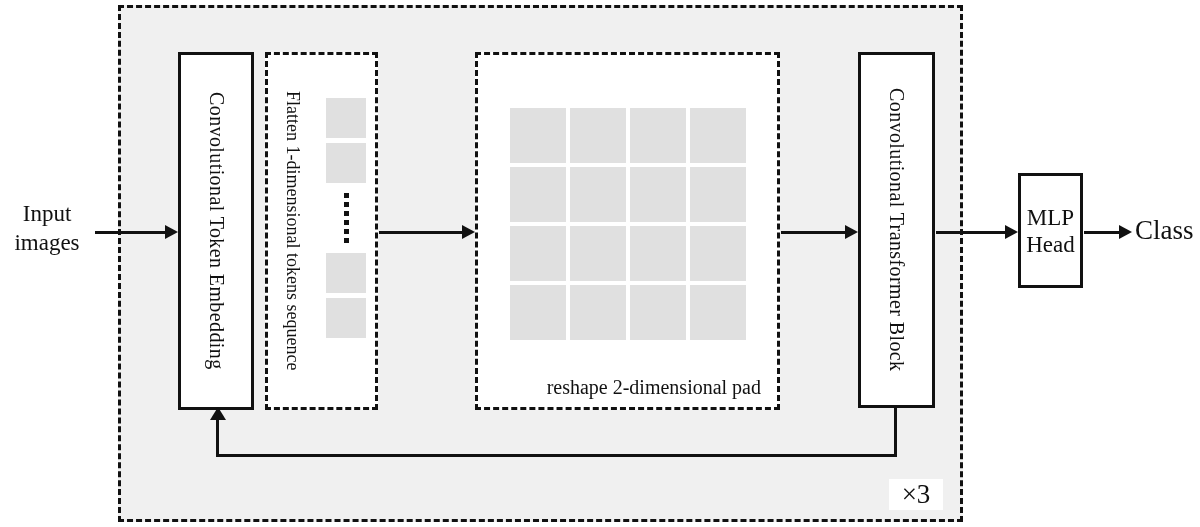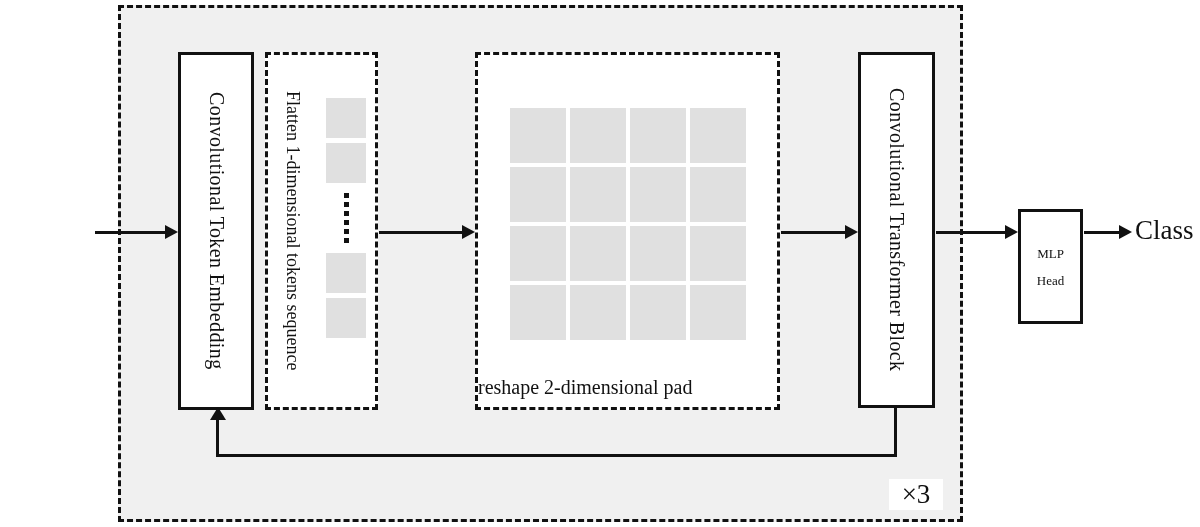--- a/index.html
+++ b/index.html
@@ -101,40 +101,39 @@
     position: absolute;
     left: 32px; top: 53px;
     display: grid;
     grid-template-columns: repeat(4, 56px);
     grid-template-rows: repeat(4, 55px);
     gap: 4px;
   }
   .grid-cell { background: #e0e0e0; }
   .reshape-label {
     position: absolute;
-    left: 0; right: 0; bottom: 8px;
-    text-align: left;
+    left: 0; right: 16px; bottom: 8px;
+    text-align: right;
     font-size: 20px;
   }
 
   
   .mlp-box {
     position: absolute;
     left: 1018px; top: 173px;
     width: 65px; height: 115px;
     background: #ffffff;
     border: 3px solid #111111;
     display: flex;
     align-items: center;
     justify-content: center;
     text-align: center;
-    font-size: 13px;
+    font-size: 23px;
     line-height: 27px;
     white-space: pre-line;
-    margin-top: 36px;
   }
 
   
   .input-label {
     position: absolute;
     left: 0; top: 199px;
     width: 94px;
     text-align: center;
     font-size: 23px;
     line-height: 29px;
@@ -189,20 +188,22 @@
     border-left: 8px solid transparent;
     border-right: 8px solid transparent;
     border-bottom: 13px solid #111111;
   }
 </style>
 </head>
 <body>
 
 <div class="canvas">
 
+  <div class="input-label">Input
+images</div>
 
   <div class="outer-box">
 
     <div class="vbox vbox-cte">
       <div class="vlabel">Convolutional Token Embedding</div>
     </div>
 
     <div class="flatten-box">
       <div class="flatten-label-wrap">
         <div class="flatten-label">Flatten 1-dimensional tokens sequence</div>

